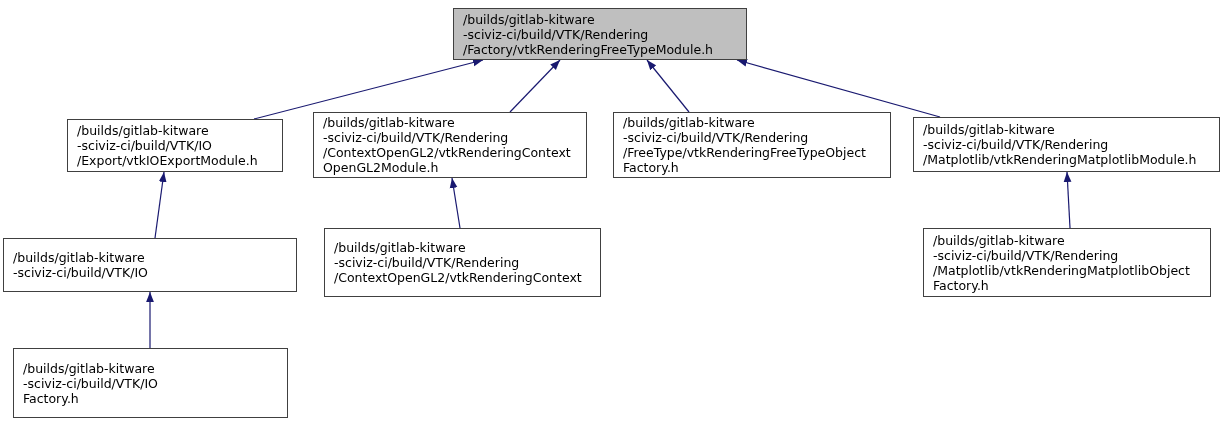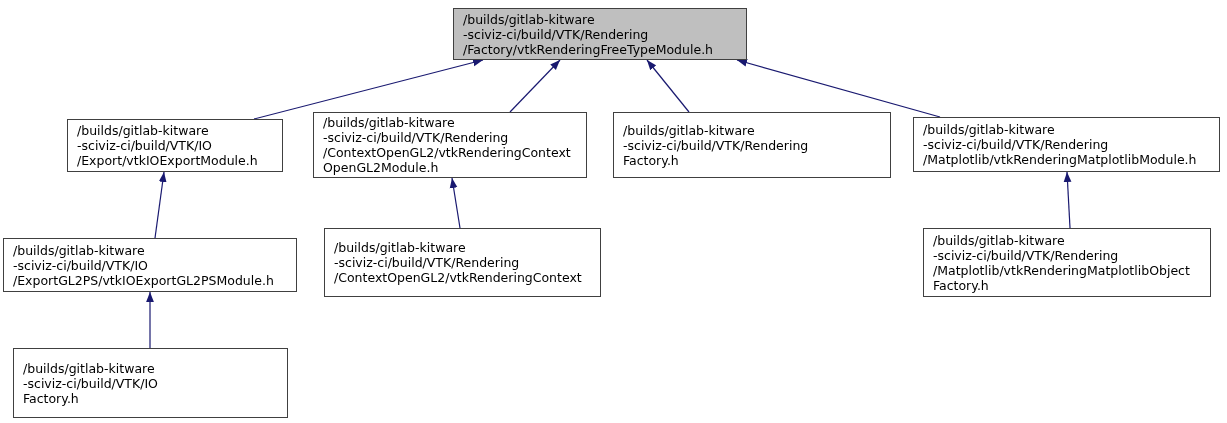--- a/index.html
+++ b/index.html
@@ -79,31 +79,31 @@
     </div>
     <div class="node" style="left: 313px; top: 112px; width: 274px; height: 66px;">
       <div class="line">/builds/gitlab-kitware</div>
       <div class="line">-sciviz-ci/build/VTK/Rendering</div>
       <div class="line">/ContextOpenGL2/vtkRenderingContext</div>
       <div class="line center">OpenGL2Module.h</div>
     </div>
     <div class="node" style="left: 613px; top: 112px; width: 278px; height: 66px;">
       <div class="line">/builds/gitlab-kitware</div>
       <div class="line">-sciviz-ci/build/VTK/Rendering</div>
+      <div class="line">/FreeType/vtkRenderingFreeTypeObject</div>
       <div class="line center">Factory.h</div>
     </div>
     <div class="node" style="left: 913px; top: 117px; width: 307px; height: 55px;">
       <div class="line">/builds/gitlab-kitware</div>
       <div class="line">-sciviz-ci/build/VTK/Rendering</div>
       <div class="line">/Matplotlib/vtkRenderingMatplotlibModule.h</div>
     </div>
     <div class="node" style="left: 3px; top: 238px; width: 294px; height: 54px;">
       <div class="line">/builds/gitlab-kitware</div>
       <div class="line">-sciviz-ci/build/VTK/IO</div>
-      <div class="line">/ExportGL2PS/vtkIOExportGL2PSModule.h</div>
     </div>
     <div class="node" style="left: 324px; top: 228px; width: 277px; height: 69px;">
       <div class="line">/builds/gitlab-kitware</div>
       <div class="line">-sciviz-ci/build/VTK/Rendering</div>
       <div class="line">/ContextOpenGL2/vtkRenderingContext</div>
     </div>
     <div class="node" style="left: 923px; top: 228px; width: 288px; height: 69px;">
       <div class="line">/builds/gitlab-kitware</div>
       <div class="line">-sciviz-ci/build/VTK/Rendering</div>
       <div class="line">/Matplotlib/vtkRenderingMatplotlibObject</div>

